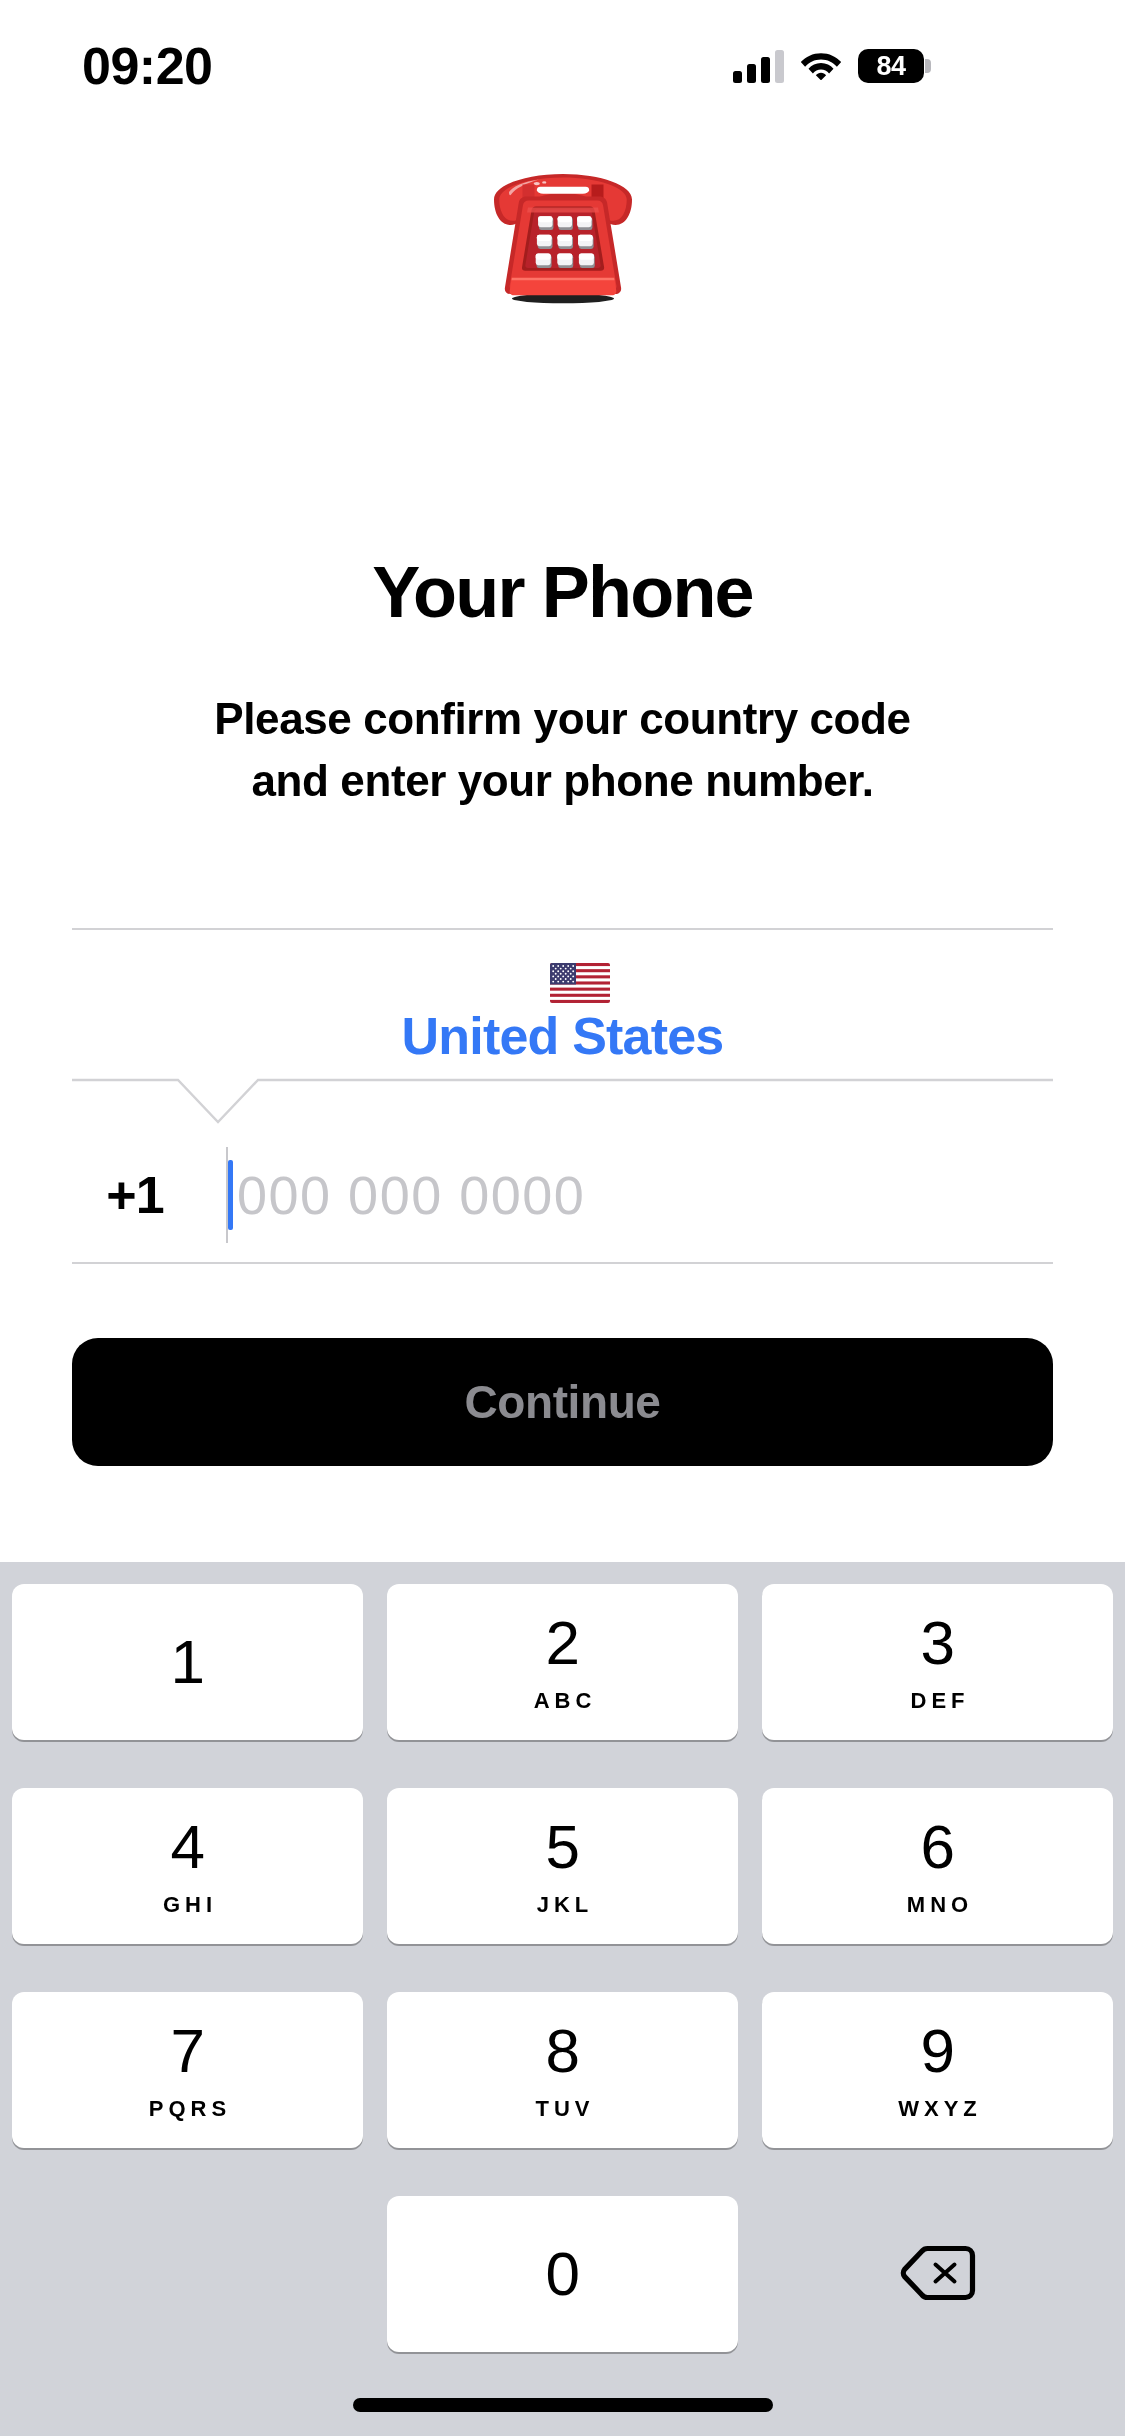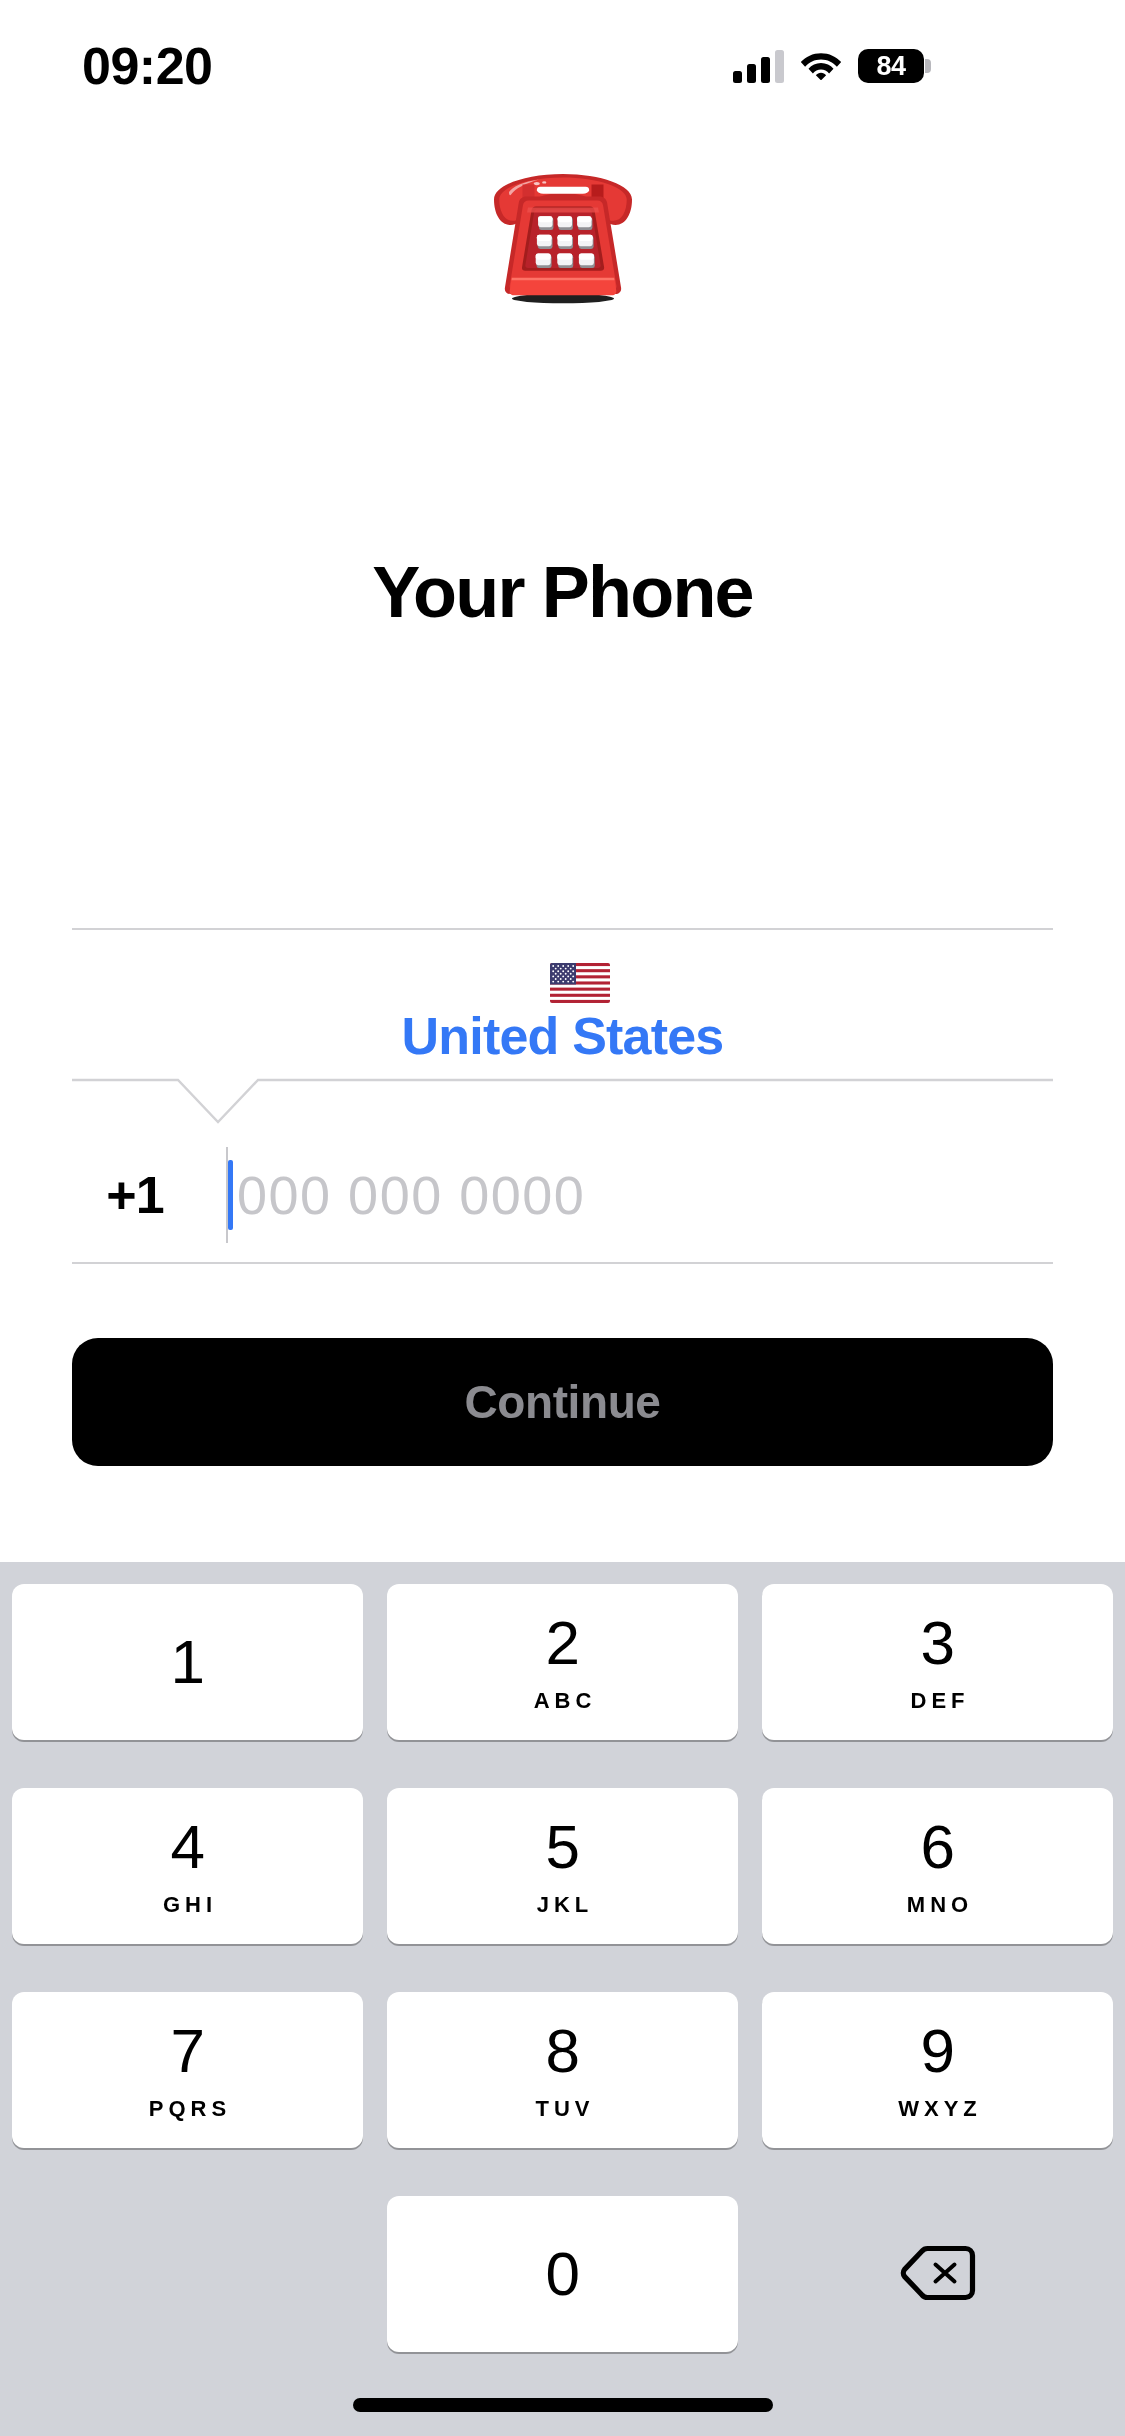--- a/index.html
+++ b/index.html
@@ -344,20 +344,24 @@
         <rect x="56.2" y="69.0" width="10.0" height="7.8" rx="1.6" fill="#f3f3f5"></rect>
         <rect x="56.2" y="69.0" width="10.0" height="4.2" rx="1.6" fill="#ffffff"></rect>
         <rect x="71.2" y="69.9" width="10.0" height="8.8" rx="1.6" fill="#8f8f93"></rect>
         <rect x="70.6" y="69.0" width="10.0" height="7.8" rx="1.6" fill="#f3f3f5"></rect>
         <rect x="70.6" y="69.0" width="10.0" height="4.2" rx="1.6" fill="#ffffff"></rect>
       </g>
     </svg>
   </div>
 
   <div id="page-title">Your Phone</div>
+  <div id="page-subtitle">
+    <div>Please confirm your country code</div>
+    <div>and enter your phone number.</div>
+  </div>
 
   <div id="divider-top"></div>
 
   <div id="country-row">
     <span id="country-flag">
       <svg viewBox="0 0 62 46" xmlns="http://www.w3.org/2000/svg" aria-hidden="true">
         <defs>
           <clipPath id="flagclip">
               <rect x="1" y="3" width="60" height="40" rx="2"></rect>
             </clipPath>

